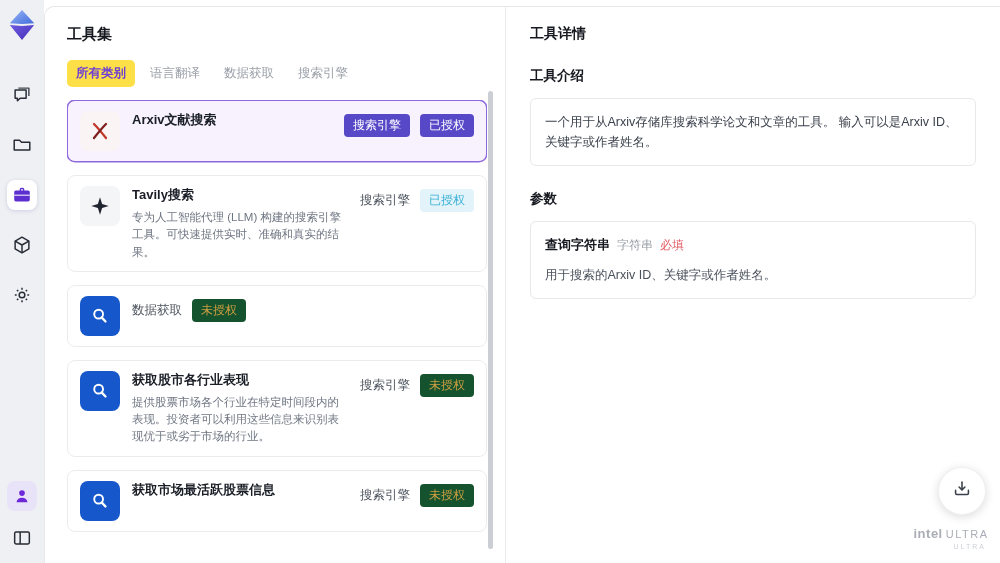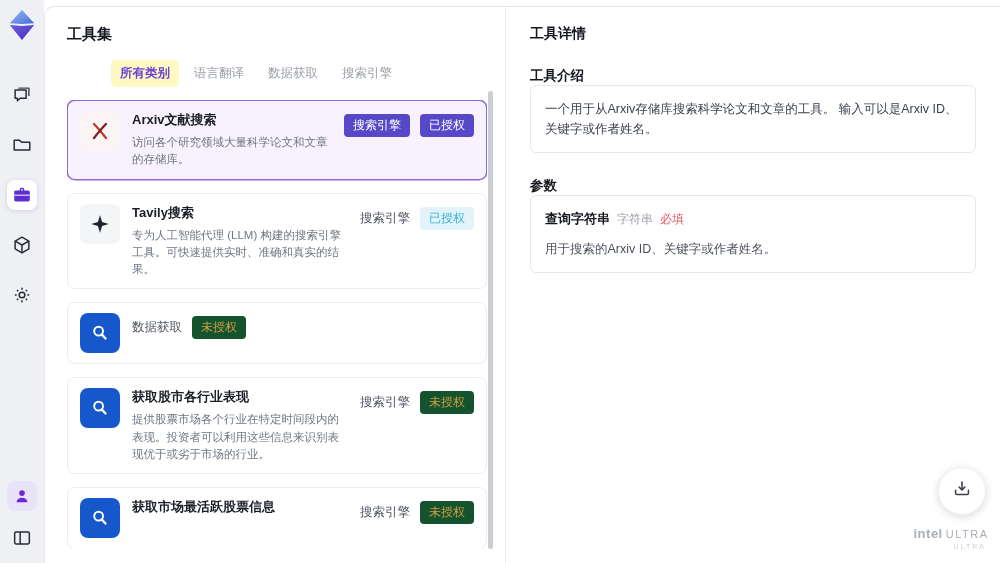--- a/index.html
+++ b/index.html
@@ -16,42 +16,42 @@
   .nav-item.user{background:#e9e3f9;}
 
   
   .content{position:absolute;left:44px;top:6px;right:0;bottom:0;background:#fff;border-top:1px solid #e7e7ea;border-left:1px solid #e7e7ea;border-top-left-radius:10px;}
 
   
   .list-panel{position:absolute;left:0;top:0;width:461px;height:100%;border-right:1px solid #ececef;padding:18px 18px 0 22px;box-sizing:border-box;}
   .panel-title{font-size:15px;font-weight:700;color:#15181e;}
   .tabs{margin-top:16px;display:flex;gap:6px;}
   .tab{font-size:12.5px;color:#9aa0a8;padding:5px 9px;border:none;background:transparent;border-radius:5px;cursor:pointer;font-weight:500;font-family:inherit;}
-  .tab-active{color:#6d3fd4;background:#fef9c3;font-weight:700;margin-left:44px;}
+  .tab-active{color:#6d3fd4;background:#fde047;font-weight:700;}
   .tool-list{margin-top:13px;display:flex;flex-direction:column;gap:13px;height:448px;overflow:hidden;}
   .tool-card{display:flex;gap:12px;padding:10px 12px;border:1px solid #ececef;border-radius:8px;background:#fff;align-items:flex-start;cursor:pointer;}
   .tool-card.selected{background:#f7f2fd;border:1px solid #9068dd;box-shadow:0 0 0 .5px #9068dd;}
   .tool-icon{width:40px;height:40px;border-radius:8px;background:#f4f5f7;display:flex;align-items:center;justify-content:center;flex:none;}
   .tool-icon.icon-bg-blue{background:#1658cc;}
   .tool-icon.icon-bg-rose{background:#faf4f4;}
   .tool-body{flex:1;min-width:0;}
   .tool-name{font-size:13px;font-weight:700;color:#1a1e26;}
   .tool-desc{margin-top:5px;font-size:11.5px;color:#6f7682;line-height:1.5;}
   .tool-tags{display:flex;gap:10px;align-items:center;flex:none;margin-top:3px;}
   .cat-plain{font-size:12.5px;color:#4d545e;}
   .badge{font-size:12px;padding:3px 9px;border-radius:4px;font-weight:500;white-space:nowrap;}
   .badge-solid{background:#5748c8;color:#fff;}
   .badge-cyan{background:#e2f4fa;color:#3cb0d6;}
   .badge-amber{background:#14532d;color:#cf9e42;}
   .scrollbar{position:absolute;right:12px;top:84px;bottom:14px;width:5px;border-radius:3px;background:#cbced4;}
 
   
   .detail-panel{position:absolute;left:461px;top:0;right:0;height:100%;padding:18px 24px 0 24px;box-sizing:border-box;}
   .section-heading{margin-top:24px;font-size:13.5px;font-weight:700;color:#15181e;}
-  .info-box{border:1px solid #e8e8eb;border-radius:6px;padding:13px 14px;font-size:12.5px;color:#3c424d;line-height:1.6;background:#fff;}
+  .info-box{margin-top:13px;border:1px solid #e8e8eb;border-radius:6px;padding:13px 14px;font-size:12.5px;color:#3c424d;line-height:1.6;background:#fff;}
   .param-name{font-size:13px;font-weight:700;color:#15181e;}
   .param-type{font-size:12px;color:#959aa3;margin-left:7px;}
   .param-req{font-size:12px;color:#e25b64;margin-left:7px;}
   .param-desc{margin-top:9px;font-size:12.5px;color:#4b515c;}
 
   
   .fab{position:absolute;right:14px;bottom:48px;width:46px;height:46px;border-radius:50%;background:#fff;border:1px solid #f0f0f2;box-shadow:0 2px 10px rgba(0,0,0,.14);display:flex;align-items:center;justify-content:center;cursor:pointer;}
   .intel-logo{position:absolute;right:10px;bottom:13px;width:78px;text-align:center;color:#a9adb5;line-height:1;}
   .intel-word{font-weight:700;font-size:13px;letter-spacing:.5px;}
   .core-word{font-size:11px;letter-spacing:1.5px;margin-left:3px;}
@@ -153,21 +153,20 @@
       <div class="tool-list">
   <div class="tool-card selected">
     <div class="tool-icon icon-bg-rose">
               <svg width="24" height="24" viewBox="0 0 24 24" fill="none" stroke-linecap="round">
                 <path d="M6 5 C9.5 8.5 14 14 18 19" stroke="#c0392b" stroke-width="2.3"></path>
                 <path d="M18 5 C14.5 8.5 10 14 6 19" stroke="#7e2020" stroke-width="2.3"></path>
               </svg>
             </div>
     <div class="tool-body">
       <div class="tool-name">Arxiv文献搜索</div>
-      <div class="tool-desc">访问各个研究领域大量科学论文和文章的存储库。</div>
     </div>
     <div class="tool-tags">
       <span class="tool-category badge badge-solid">搜索引擎</span>
       <span class="tool-status badge badge-solid">已授权</span>
     </div>
   </div>
 
   <div class="tool-card">
     <div class="tool-icon">
               <svg width="22" height="22" viewBox="0 0 24 24">

